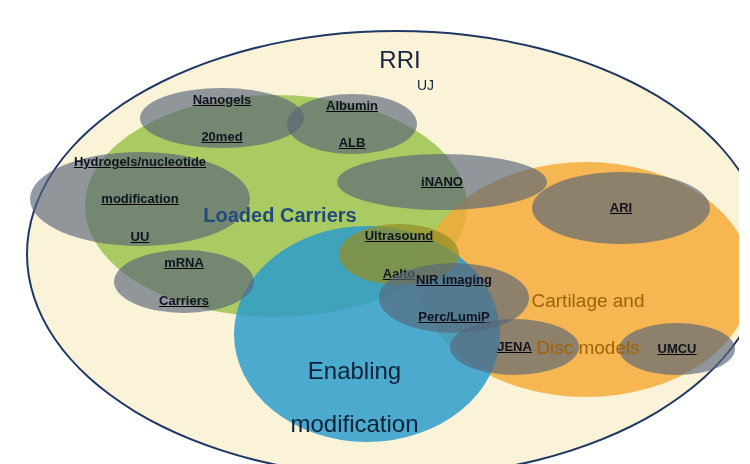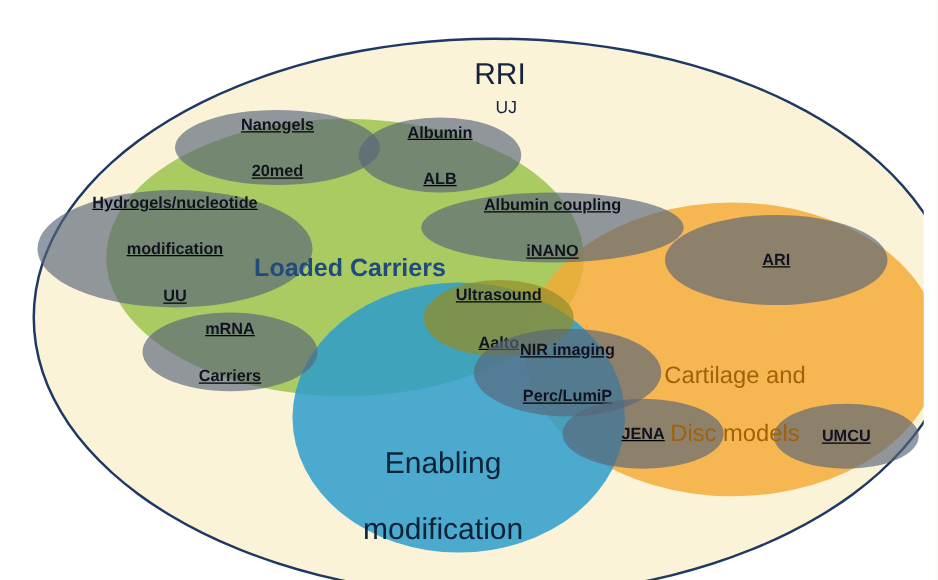--- a/index.html
+++ b/index.html
@@ -29,21 +29,21 @@
   .lbl-loaded    { left:158px; top:171px; width:200px;
                    font-size:20px; font-weight:bold; color:#234a7c; }
   .lbl-enabling  { left:240px; top:311px; width:185px;
                    font-size:24px; font-weight:500; color:#0d2137; line-height:1.3; }
   .lbl-cartilage { left:476px; top:245px; width:180px;
                    font-size:19px; font-weight:400; color:#a16207; line-height:1.3; }
 
   .lbl-rri { left:338px; top:13px; width:80px; font-size:24px; font-weight:500;
              color:#15233c; z-index:7; }
   .lbl-uj  { left:343px; top:44px; width:80px; font-size:14px; font-weight:500;
-             color:#15233c; z-index:7; }
+             color:#15233c; z-index:7;text-align:right; }
 </style>
 </head>
 <body>
 
 <div class="canvas">
 
   <div class="ellipse outer"></div>
   <div class="region-label lbl-rri">RRI</div>
   <div class="region-label lbl-uj">UJ</div>
 
@@ -73,21 +73,20 @@
     <div class="nl">ALB</div>
   </div>
 
   <div class="node" style="left:8px;top:130px;width:220px;height:94px;">
     <div class="nl">Hydrogels/nucleotide</div>
     <div class="nl">modification</div>
     <div class="nl">UU</div>
   </div>
 
   <div class="node" style="left:315px;top:132px;width:210px;height:56px;">
-    <div class="nl">Albumin coupling</div>
     <div class="nl">iNANO</div>
   </div>
 
   <div class="node" style="left:510px;top:150px;width:178px;height:72px;">
     <div class="nl">ARI</div>
   </div>
 
   <div class="node" style="left:92px;top:228px;width:140px;height:63px;">
     <div class="nl">mRNA</div>
     <div class="nl">Carriers</div>

